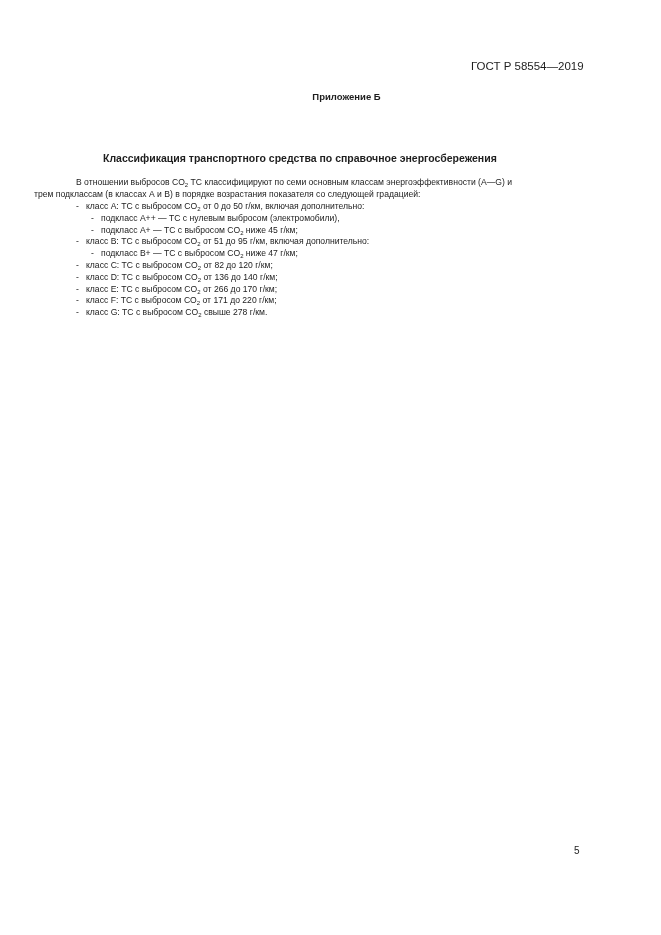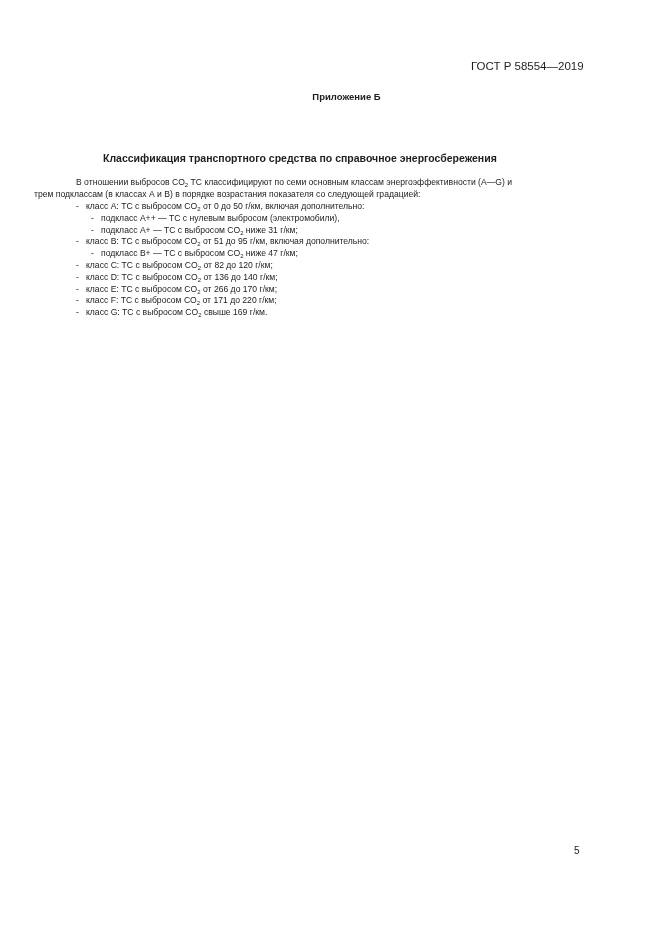--- a/index.html
+++ b/index.html
@@ -40,23 +40,23 @@
 <div class="abs section-title">Классификация транспортного средства по справочное энергосбережения</div>
 
 <div class="abs body-text p1">
   <span>В отношении выбросов CO</span><sub>2</sub><span> ТС классифицируют по семи основным классам энергоэффективности (А—G) и</span>
 </div>
 <div class="abs body-text p2">трем подклассам (в классах А и В) в порядке возрастания показателя со следующей градацией:</div>
 
 <div id="items">
     <div class="abs item lvl1" style="top: 201px;"><span class="dash">-</span><span>класс А:  ТС с выбросом CO</span><sub>2</sub><span> от 0 до 50 г/км, включая дополнительно:</span></div>
     <div class="abs item lvl2" style="top: 212.8px;"><span class="dash">-</span><span>подкласс А++ — ТС с нулевым выбросом (электромобили),</span><sub></sub><span></span></div>
-    <div class="abs item lvl2" style="top: 224.6px;"><span class="dash">-</span><span>подкласс А+ — ТС с выбросом CO</span><sub>2</sub><span> ниже 31 г/км;</span></div>
+    <div class="abs item lvl2" style="top: 224.6px;"><span class="dash">-</span><span>подкласс А+ — ТС с выбросом CO</span><sub>2</sub><span> ниже 45 г/км;</span></div>
     <div class="abs item lvl1" style="top: 236.4px;"><span class="dash">-</span><span>класс В:  ТС с выбросом CO</span><sub>2</sub><span> от 51 до 95 г/км, включая дополнительно:</span></div>
     <div class="abs item lvl2" style="top: 248.2px;"><span class="dash">-</span><span>подкласс В+ — ТС с выбросом CO</span><sub>2</sub><span> ниже 47 г/км;</span></div>
     <div class="abs item lvl1" style="top: 260px;"><span class="dash">-</span><span>класс С:  ТС с выбросом CO</span><sub>2</sub><span> от 82 до 120 г/км;</span></div>
     <div class="abs item lvl1" style="top: 271.8px;"><span class="dash">-</span><span>класс D:  ТС с выбросом CO</span><sub>2</sub><span> от 136 до 140 г/км;</span></div>
     <div class="abs item lvl1" style="top: 283.6px;"><span class="dash">-</span><span>класс Е:  ТС с выбросом CO</span><sub>2</sub><span> от 266 до 170 г/км;</span></div>
     <div class="abs item lvl1" style="top: 295.4px;"><span class="dash">-</span><span>класс F:  ТС с выбросом CO</span><sub>2</sub><span> от 171 до 220 г/км;</span></div>
-    <div class="abs item lvl1" style="top: 307.2px;"><span class="dash">-</span><span>класс G:  ТС с выбросом CO</span><sub>2</sub><span> свыше 169 г/км.</span></div>
+    <div class="abs item lvl1" style="top: 307.2px;"><span class="dash">-</span><span>класс G:  ТС с выбросом CO</span><sub>2</sub><span> свыше 278 г/км.</span></div>
   </div>
 
 <div class="abs page-num">5</div>
 
 </body></html>

